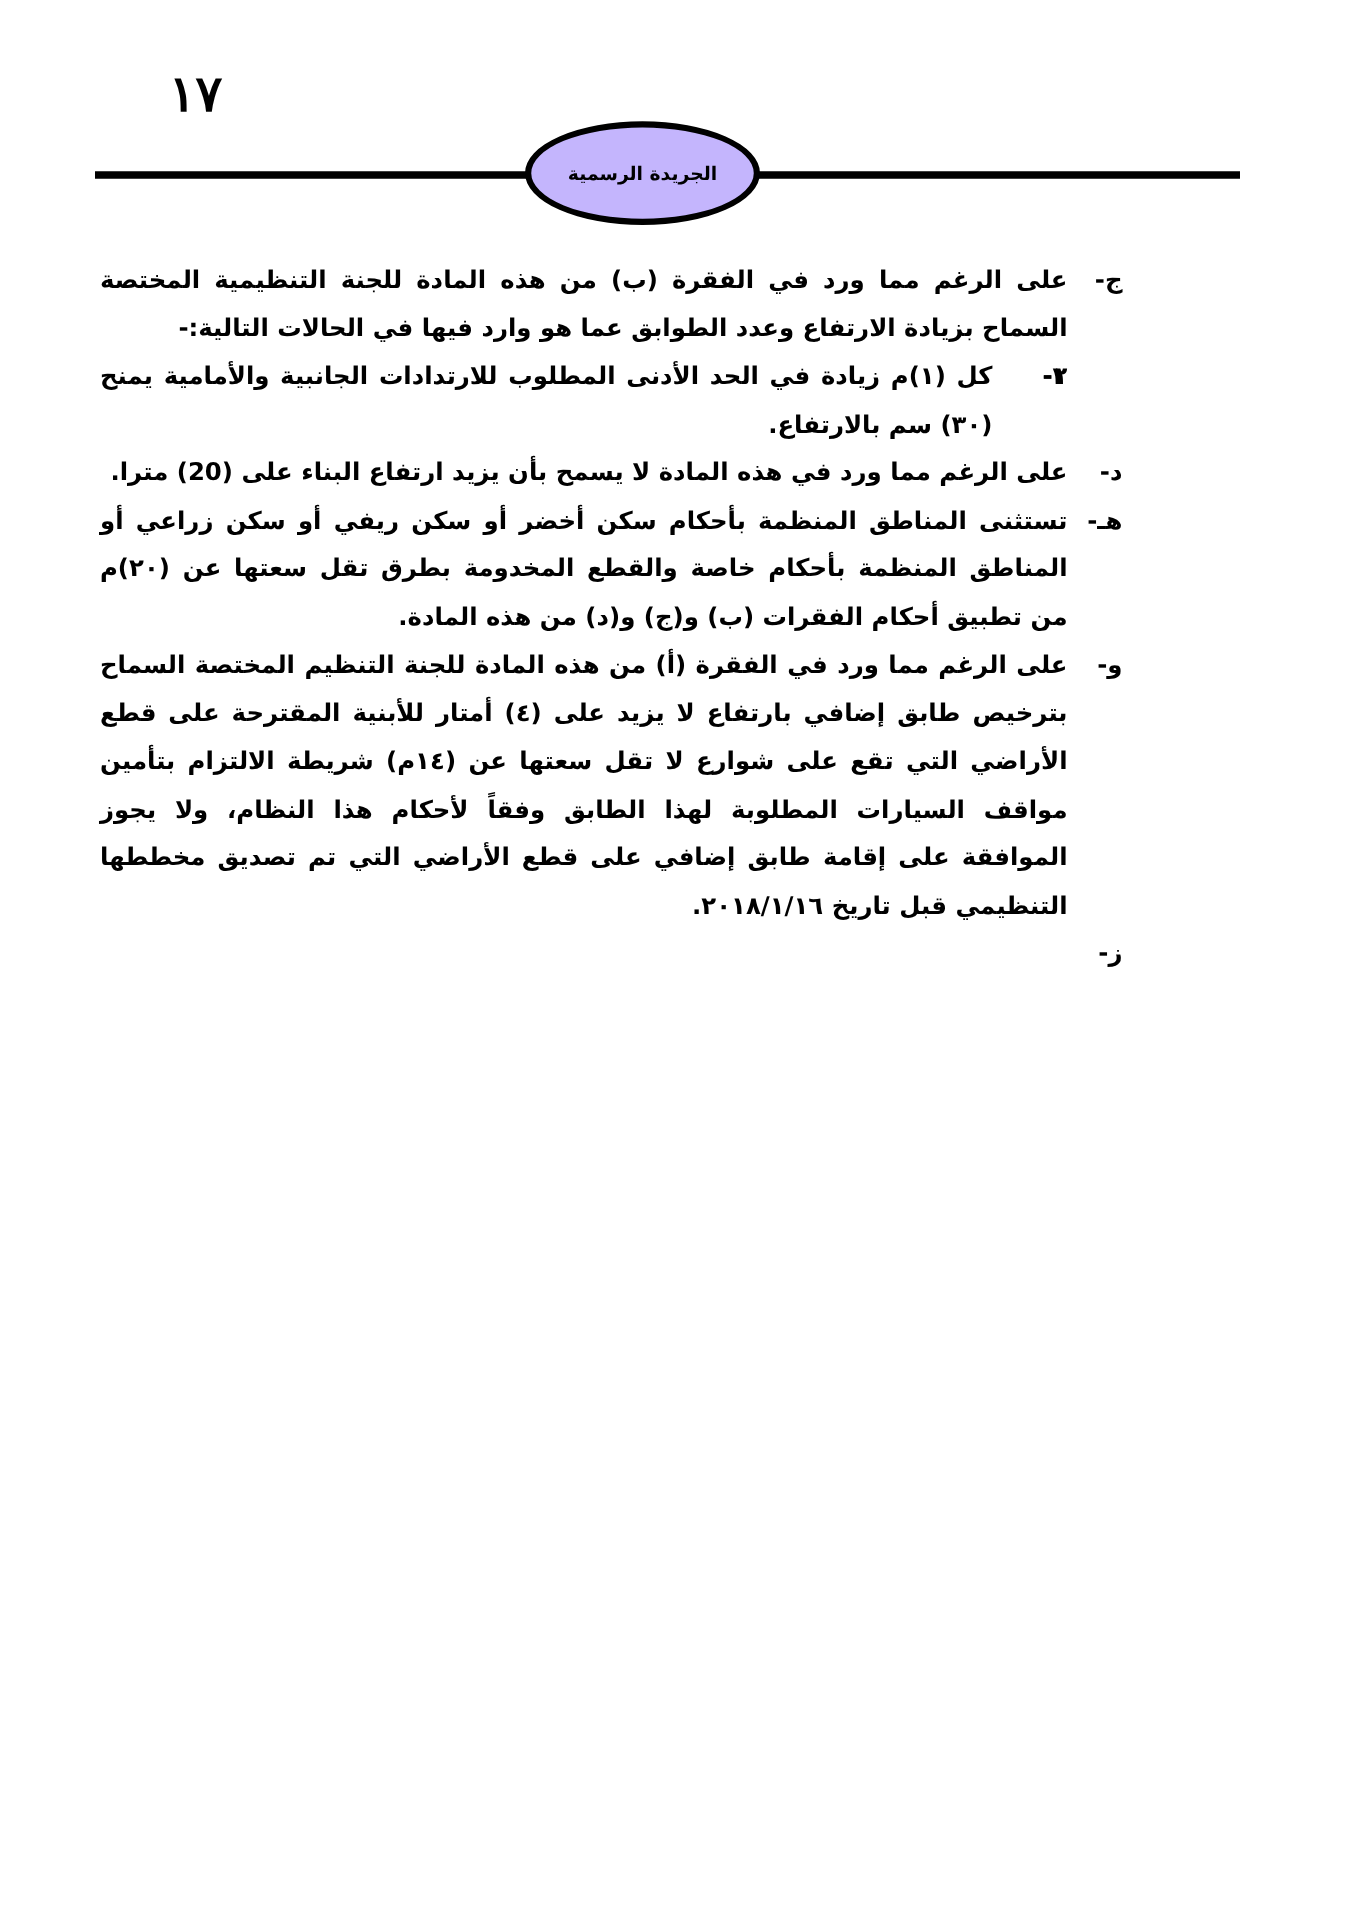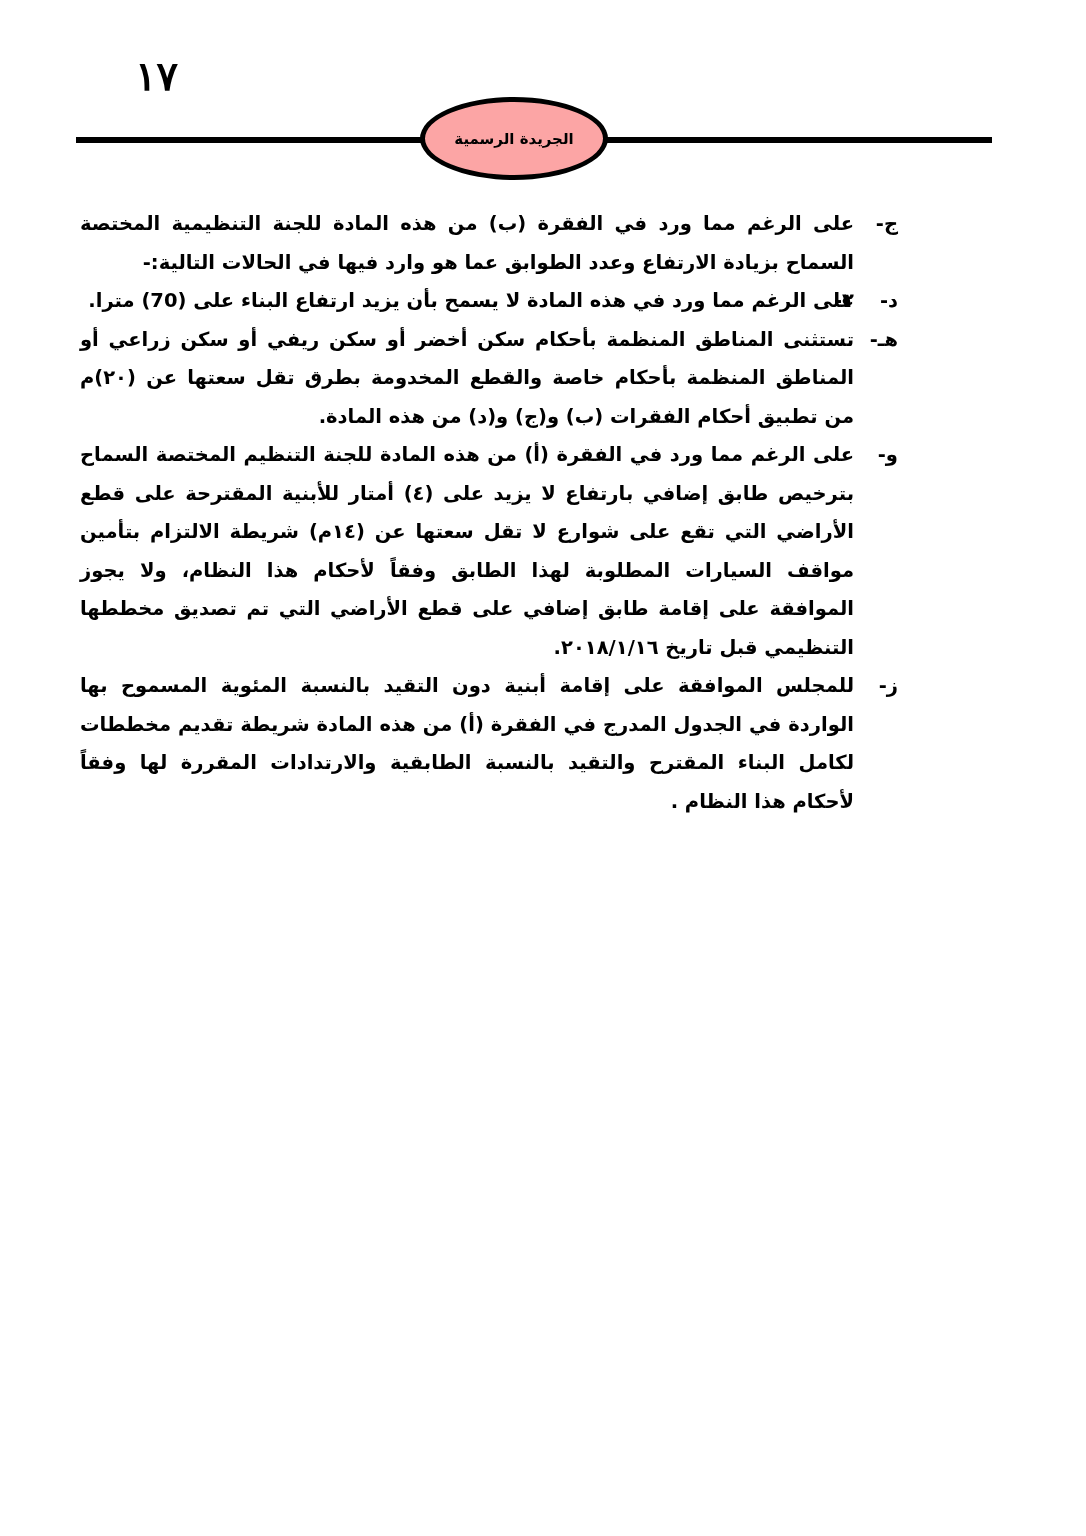--- a/index.html
+++ b/index.html
@@ -5,21 +5,21 @@
     html, body { margin: 0; padding: 0; background: #ffffff; }
     body { width: 1086px; height: 1536px; position: relative; overflow: hidden;
            font-family: "DejaVu Sans", sans-serif; color: #000; }
     .page-number { position: absolute; left: 135px; top: 52px; font-size: 40px; font-weight: bold;
                    font-family: "DejaVu Serif", serif; letter-spacing: 2px; }
     .rule { position: absolute; top: 137px; height: 6px; background: #000; }
     .rule.left { left: 76px; width: 345px; }
     .rule.right { left: 607px; width: 385px; }
     .oval { position: absolute; left: 420px; top: 97px; width: 188px; height: 83px;
             border: 5px solid #000; border-radius: 50%; box-sizing: border-box;
-            display: flex; align-items: center; justify-content: center; background: #fca5a5; }
+            display: flex; align-items: center; justify-content: center; background: #c4b5fd; }
     .oval span { font-size: 15px; font-weight: bold; direction: rtl; }
     .content { position: absolute; left: 80px; top: 205px; width: 818px; direction: rtl;
                font-size: 19.5px; font-weight: bold; line-height: 38.5px; text-align: justify; }
     .para { position: relative; padding-right: 44px; margin: 0; }
     .para .marker { position: absolute; right: 0; top: 0; }
     .sub { position: relative; padding-right: 104px; margin: 0; }
     .sub .marker { position: absolute; right: 44px; top: 0; }
   </style>
 </head>
 <body>
@@ -34,30 +34,30 @@
 <div class="content">
   <p class="para">
     <span class="marker">ج-</span>
     <span>على الرغم مما ورد في الفقرة (ب) من هذه المادة للجنة التنظيمية المختصة السماح بزيادة الارتفاع وعدد الطوابق عما هو وارد فيها في الحالات التالية:-</span>
   </p>
   <p class="sub">
     <span class="marker">١-</span>
   </p>
   <p class="sub">
     <span class="marker">٢-</span>
+    <span>كل (١)م زيادة في الحد الأدنى المطلوب للارتدادات الجانبية والأمامية يمنح (٣٠) سم بالارتفاع.</span>
   </p>
   <p class="para">
     <span class="marker">د-</span>
-    <span>على الرغم مما ورد في هذه المادة لا يسمح بأن يزيد ارتفاع البناء على (70) مترا.</span>
+    <span>على الرغم مما ورد في هذه المادة لا يسمح بأن يزيد ارتفاع البناء على (20) مترا.</span>
   </p>
   <p class="para">
     <span class="marker">هـ-</span>
     <span>تستثنى المناطق المنظمة بأحكام سكن أخضر أو سكن ريفي أو سكن زراعي أو المناطق المنظمة بأحكام خاصة والقطع المخدومة بطرق تقل سعتها عن (٢٠)م من تطبيق أحكام الفقرات (ب) و(ج) و(د) من هذه المادة.</span>
   </p>
   <p class="para">
     <span class="marker">و-</span>
     <span>على الرغم مما ورد في الفقرة (أ) من هذه المادة للجنة التنظيم المختصة السماح بترخيص طابق إضافي بارتفاع لا يزيد على (٤) أمتار للأبنية المقترحة على قطع الأراضي التي تقع على شوارع لا تقل سعتها عن (١٤م) شريطة الالتزام بتأمين مواقف السيارات المطلوبة لهذا الطابق وفقاً لأحكام هذا النظام، ولا يجوز الموافقة على إقامة طابق إضافي على قطع الأراضي التي تم تصديق مخططها التنظيمي قبل تاريخ ٢٠١٨/١/١٦.</span>
   </p>
   <p class="para">
     <span class="marker">ز-</span>
-    <span>للمجلس الموافقة على إقامة أبنية دون التقيد بالنسبة المئوية المسموح بها الواردة في الجدول المدرج في الفقرة (أ) من هذه المادة شريطة تقديم مخططات لكامل البناء المقترح والتقيد بالنسبة الطابقية والارتدادات المقررة لها وفقاً لأحكام هذا النظام .</span>
   </p>
 </div>
 
 </body></html>

